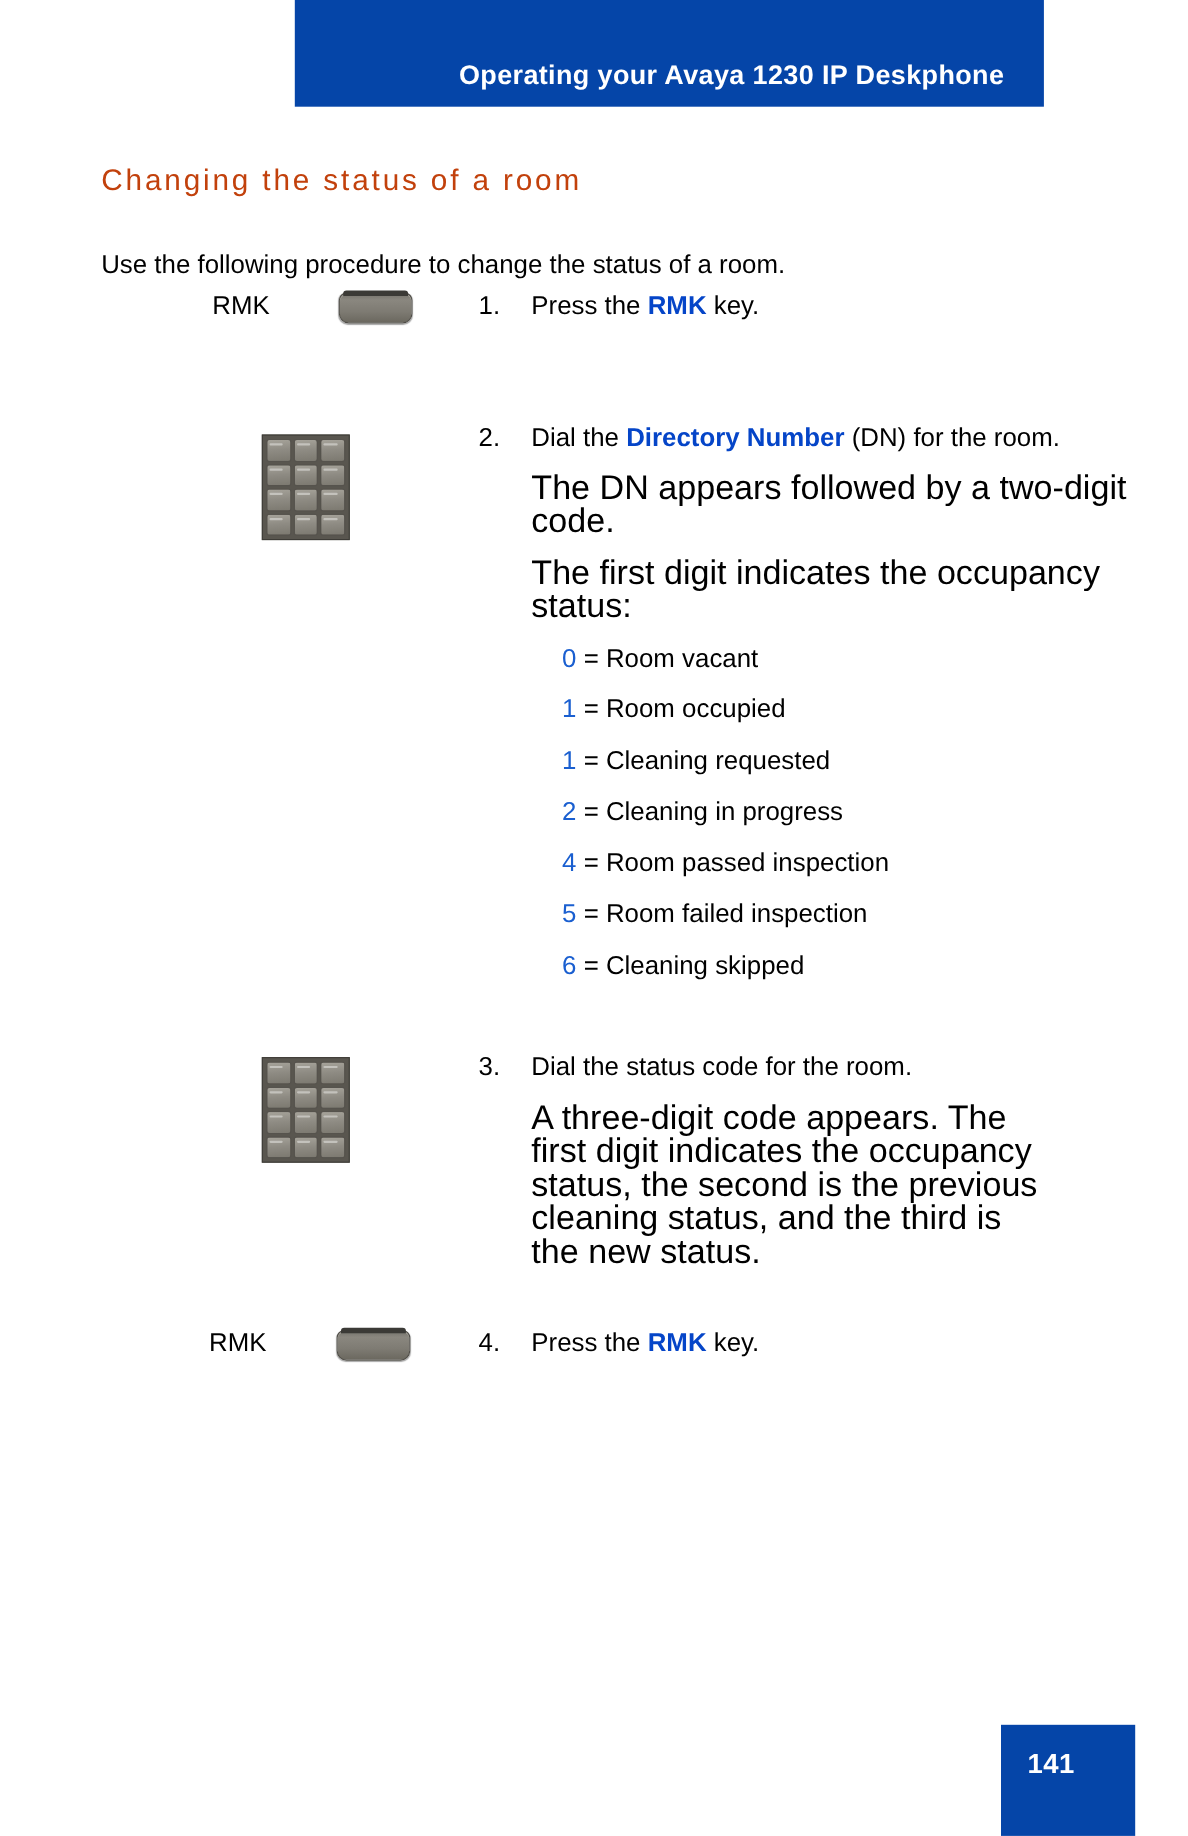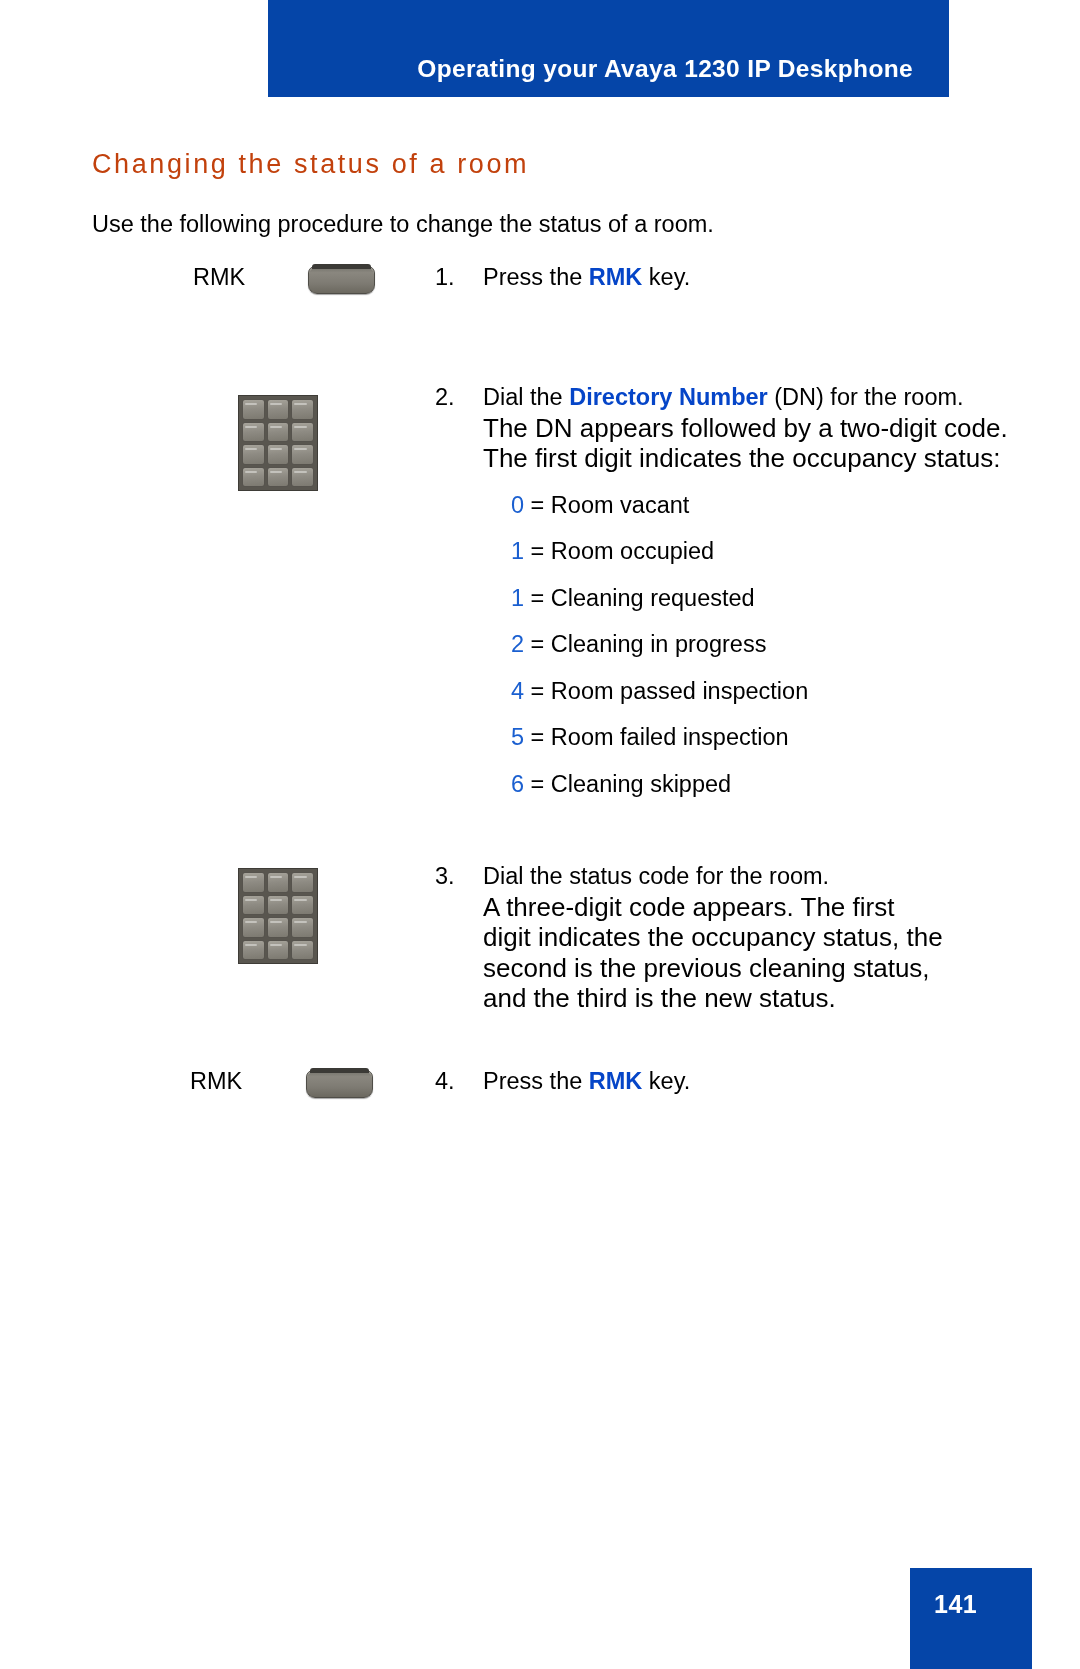--- a/index.html
+++ b/index.html
@@ -52,21 +52,21 @@
     font-size: 27px;
     font-weight: normal;
     letter-spacing: 2.6px;
     color: #c2410c;
     white-space: nowrap;
   }
 
   .intro-paragraph {
     position: absolute;
     left: 92px;
-    top: 187px;
+    top: 203px;
     font-size: 23.5px;
     color: #000000;
     white-space: nowrap;
   }
 
   
   .steps {
     position: absolute;
     left: 0;
     top: 262px;
@@ -103,23 +103,24 @@
   }
   .step-text {
     flex: 1 1 auto;
     font-size: 23.5px;
     color: #000000;
     line-height: 30.5px;
   }
 
   .sub-para {
     margin-left: 48px;
-    font-size: 26px;
+    font-size: 31px;
     line-height: 30.5px;
     color: #000000;
+    margin-top: 16px;
   }
   .code-line {
     margin-left: 76px;
     font-size: 23.5px;
     line-height: 30.5px;
     color: #000000;
     margin-top: 16px;
   }
 
   .kw-blue {

